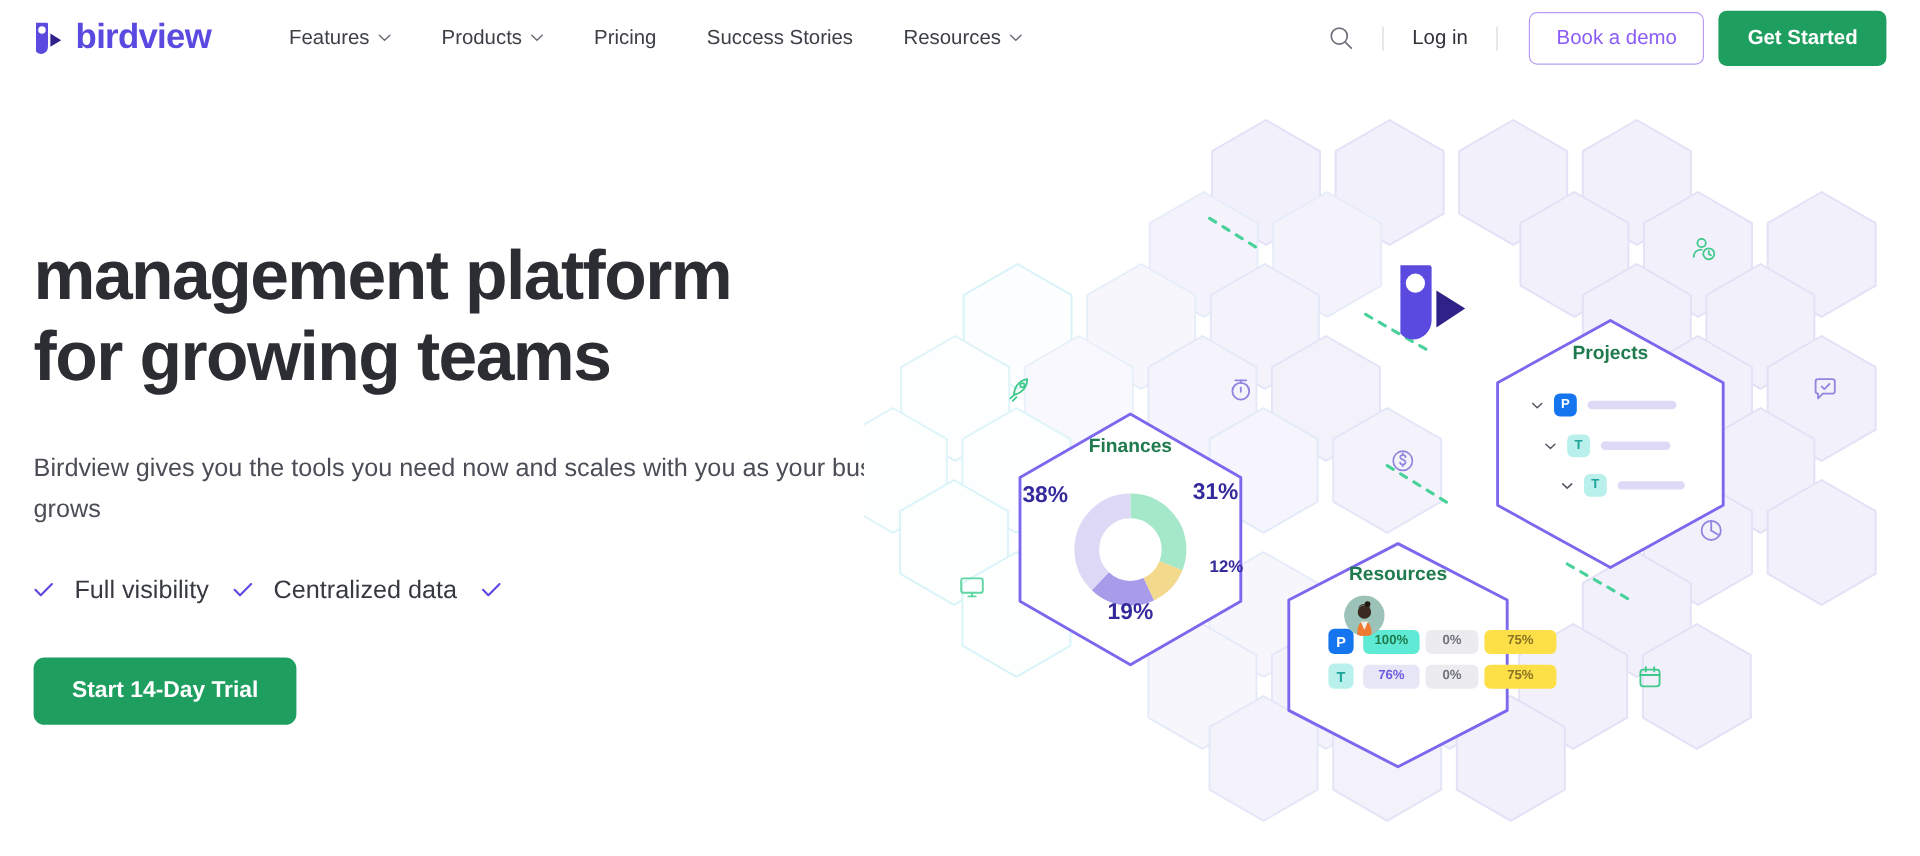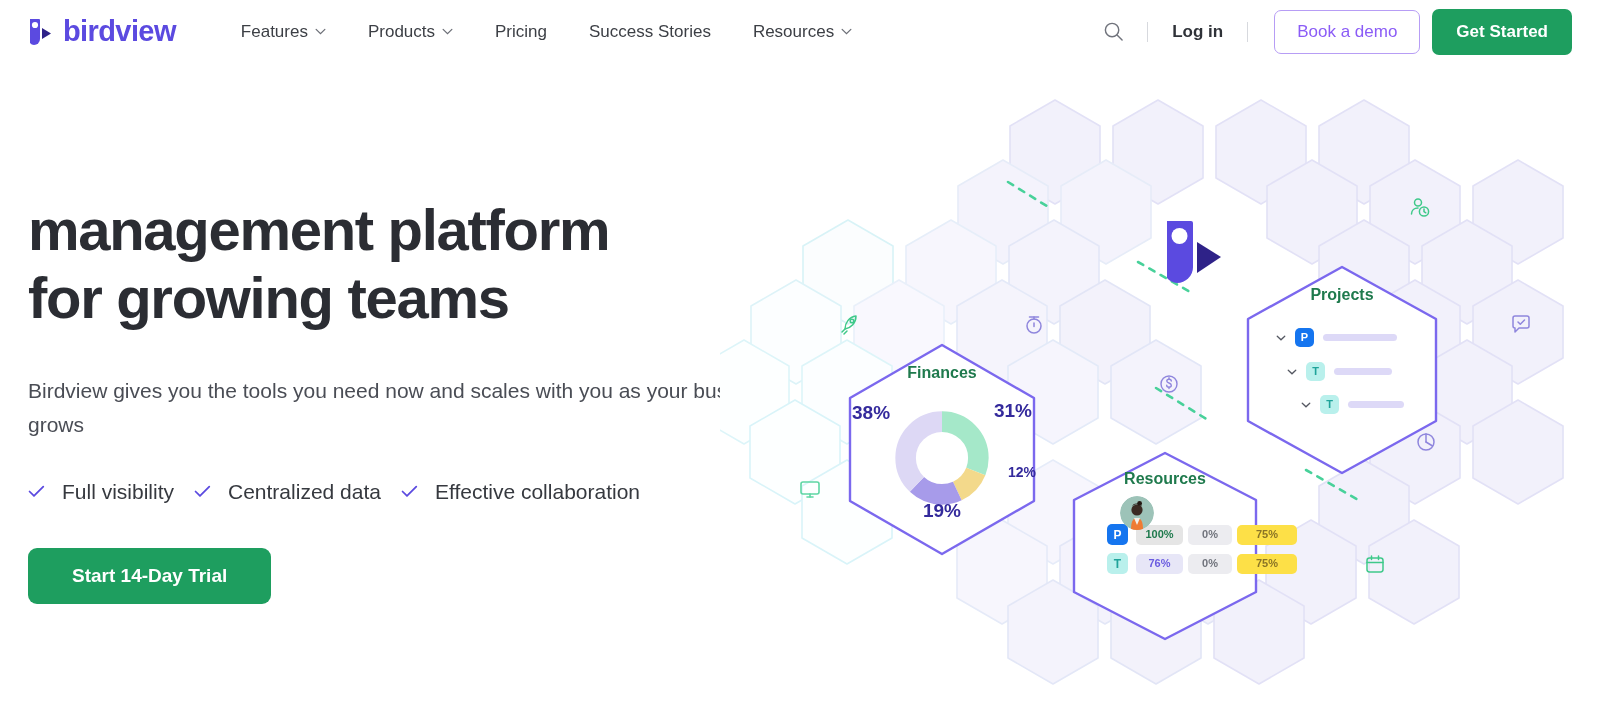--- a/index.html
+++ b/index.html
@@ -32,21 +32,21 @@
     display: flex; align-items: center; gap: 7px;
     font-size: 17px; color: #3c3f45;
     padding: 10px 21px; cursor: pointer;
     white-space: nowrap;
   }
   .chev { width: 11px; height: 7px; display:block; }
 
   .header-right { margin-left: auto; display: flex; align-items: center; gap: 0; }
   .search-btn { width: 40px; height: 40px; display:flex; align-items:center; justify-content:center; cursor:pointer; }
   .vsep { width: 1px; height: 20px; background: #d7d9de; margin: 0 14px; }
-  .login-link { font-size: 17px; color: #2f3238; padding: 6px 10px; cursor: pointer; white-space: nowrap; font-weight: bold; }
+  .login-link { font-size: 17px; color: #2f3238; padding: 6px 10px; cursor: pointer; white-space: nowrap; }
   .btn-demo {
     font-size: 17px; color: #8b5cf6; background: #fff;
     border: 1.6px solid #b79df5; border-radius: 7px;
     padding: 11px 22px; margin-left: 12px; cursor: pointer; white-space: nowrap;
   }
   .btn-start {
     font-size: 17px; font-weight: 700; color: #fff; background: #1e9e5f;
     border: none; border-radius: 7px;
     padding: 13px 24px; margin-left: 12px; cursor: pointer; white-space: nowrap;
   }
@@ -63,21 +63,21 @@
   }
   .checklist { margin-top: 38px; display: flex; flex-direction: row; gap: 20px; }
   .check-row { display: flex; align-items: center; gap: 17px; }
   .check-ico { width: 17px; height: 13px; display:block; flex: 0 0 auto; }
   .check-label { font-size: 21px; color: #36393f; }
   .btn-trial {
     margin-top: 44px;
     display:inline-block;
     font-size: 19px; font-weight: 700; color: #fff;
     background: #1e9e5f; border: none; border-radius: 9px;
-    padding: 17px 44px; cursor: pointer;
+    padding: 17px 32px; cursor: pointer;
   }
 
   
   .hero-art { position: absolute; left: 720px; top: 80px; width: 880px; height: 633px; }
   .hero-art svg { display:block; }
 
   
   .hexcard { position: absolute; }
   .hexcard .hexbg { position:absolute; inset:0; }
   .hexcard .hexinner { position: relative; z-index: 2; width:100%; height:100%; }
@@ -122,21 +122,21 @@
     overflow: hidden; z-index: 3;
   }
   .res-row { position:absolute; display:flex; align-items:center; gap: 5px; }
   .rr1 { left: 37px; top: 74px; }
   .rr2 { left: 37px; top: 103px; }
   .pill {
     height: 20px; border-radius: 5px;
     display:flex; align-items:center; justify-content:center;
     font-size: 11px; font-weight: 700; line-height:1;
   }
-  .pill-a { width: 47px; background:#e5e5e5; color:#1f7a4d; }
+  .pill-a { width: 47px; background:#5eead4; color:#1f7a4d; }
   .pill-b { width: 44px; background:#ececf0; color:#70737c; }
   .pill-c { width: 60px; background:#fde047; color:#8a7426; }
   .pill-a2{ width: 47px; background:#e7e6f7; color:#6b5ce0; }
   .tag-res { width: 21px; height: 21px; border-radius: 5px;
     display:flex; align-items:center; justify-content:center;
     font-size: 12px; font-weight: 700; margin-right: 3px; }
 </style>
 </head>
 <body>
 
@@ -213,21 +213,20 @@
       <div class="check-row">
         <svg class="check-ico" viewBox="0 0 18 14">
             <path d="M1.5 7 L6.3 11.8 L16.3 1.8" fill="none" stroke="#5b4ae0" stroke-width="1.9" stroke-linecap="round" stroke-linejoin="round"></path>
           </svg>
         <span class="check-label">Centralized data</span>
       </div>
       <div class="check-row">
         <svg class="check-ico" viewBox="0 0 18 14">
             <path d="M1.5 7 L6.3 11.8 L16.3 1.8" fill="none" stroke="#5b4ae0" stroke-width="1.9" stroke-linecap="round" stroke-linejoin="round"></path>
           </svg>
-        <span class="check-label">Effective collaboration</span>
       </div>
     </div>
 
     <button class="btn-trial">Start 14-Day Trial</button>
   </div>
 
   <div class="hero-art">
 
     <svg width="880" height="633" viewBox="0 0 880 633" style="position:absolute;left:0;top:0;">
       <defs>

